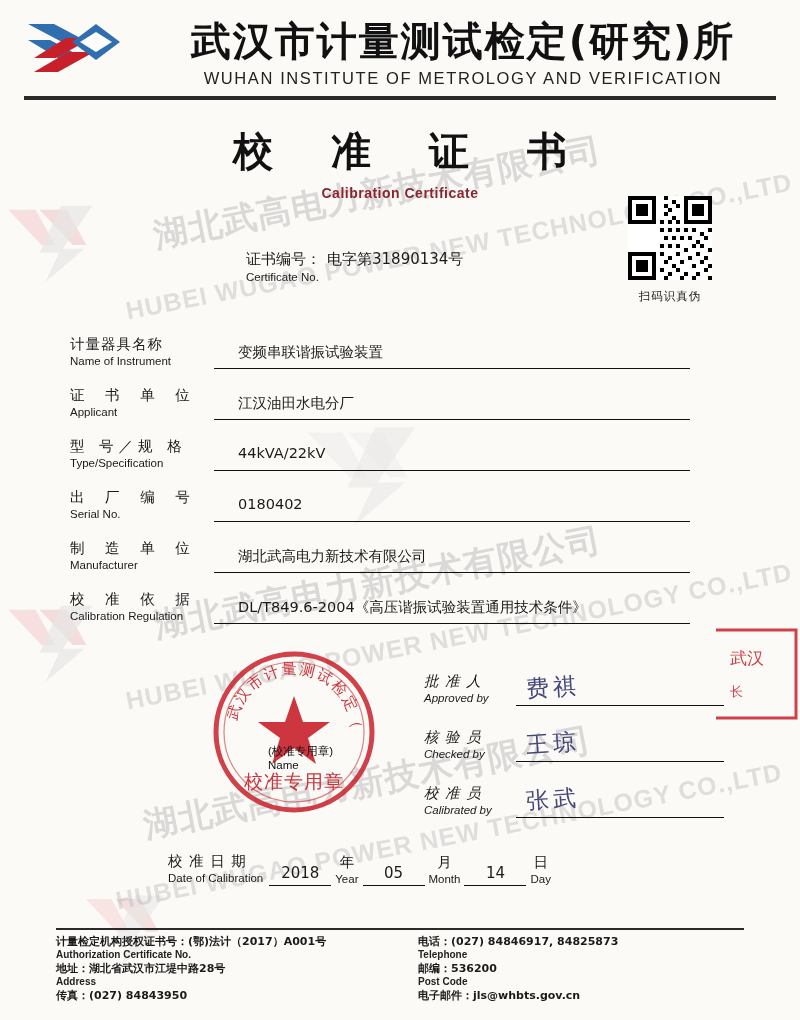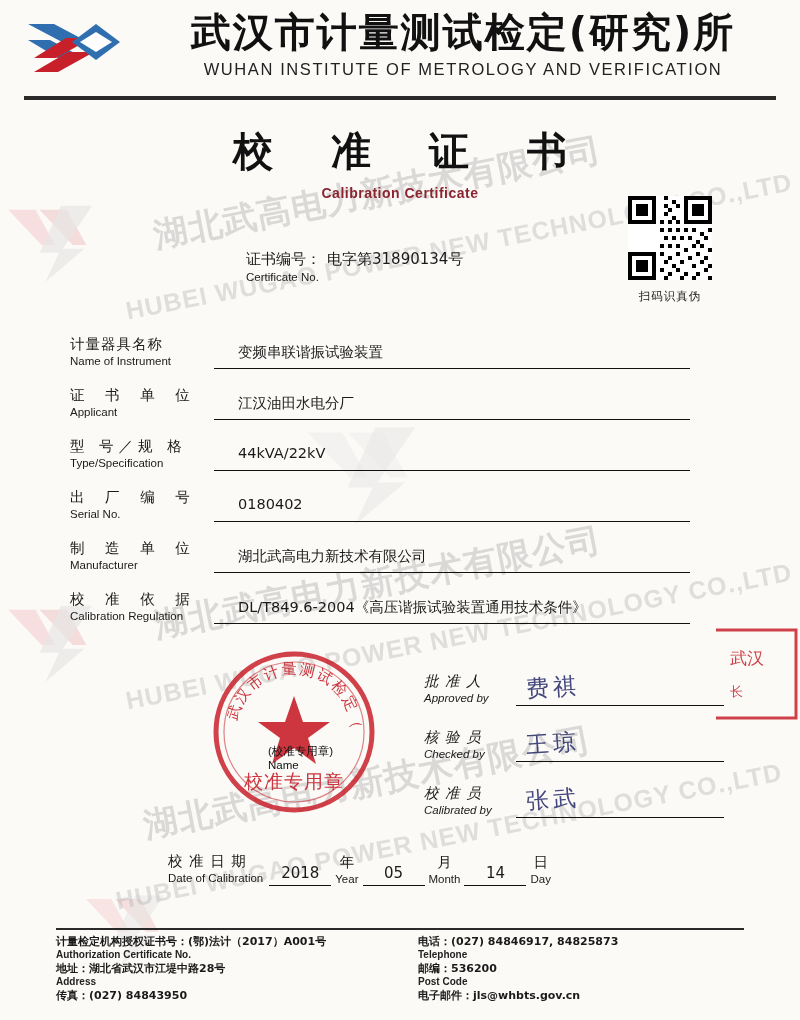--- a/index.html
+++ b/index.html
@@ -47,21 +47,21 @@
     height: 86px;
     opacity: 0.30;
   }
 
   
   .header {
     position: relative;
     z-index: 3;
     padding: 10px 24px 0 24px;
     display: flex;
-    align-items: flex-start;
+    align-items: flex-end;
   }
   .inst-logo {
     width: 120px;
     height: 78px;
     flex: 0 0 auto;
     margin-right: 6px;
   }
   .inst-names {
     flex: 1 1 auto;
     text-align: center;

